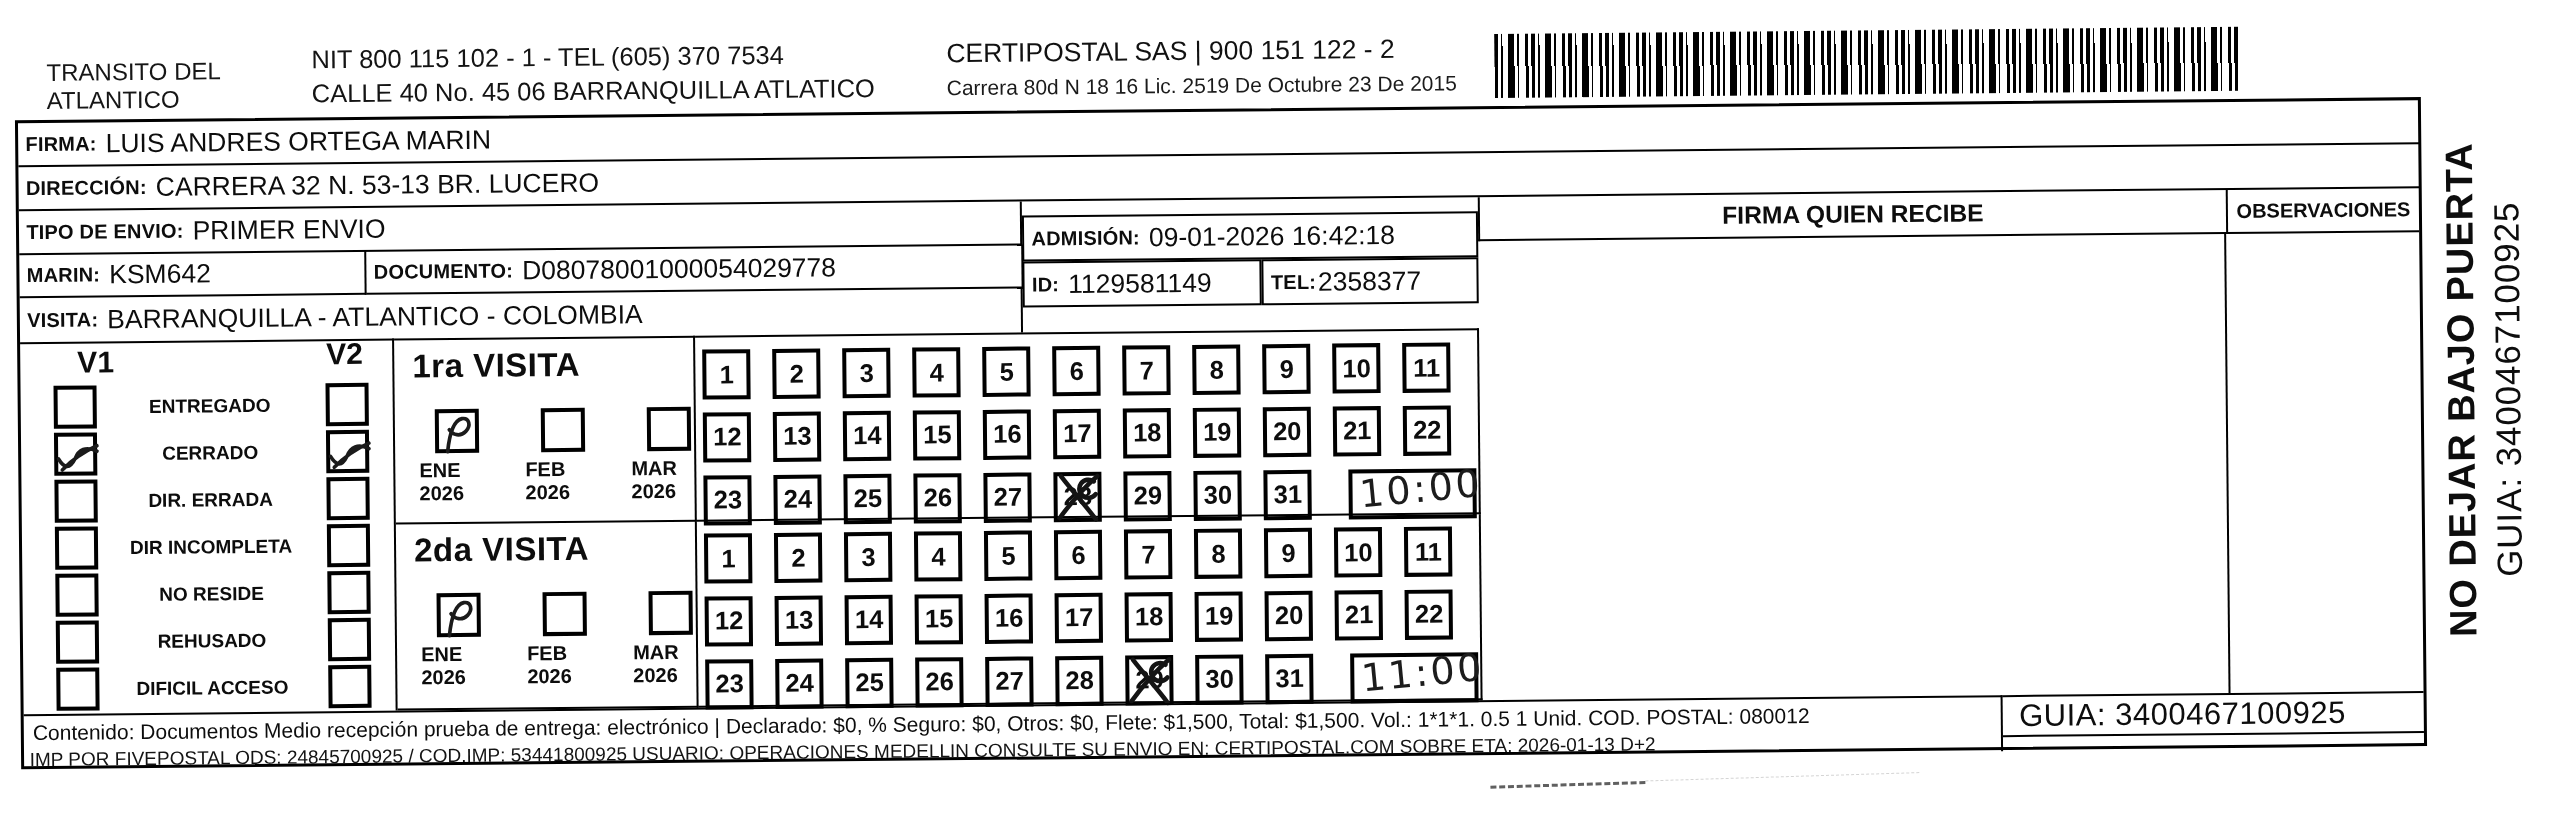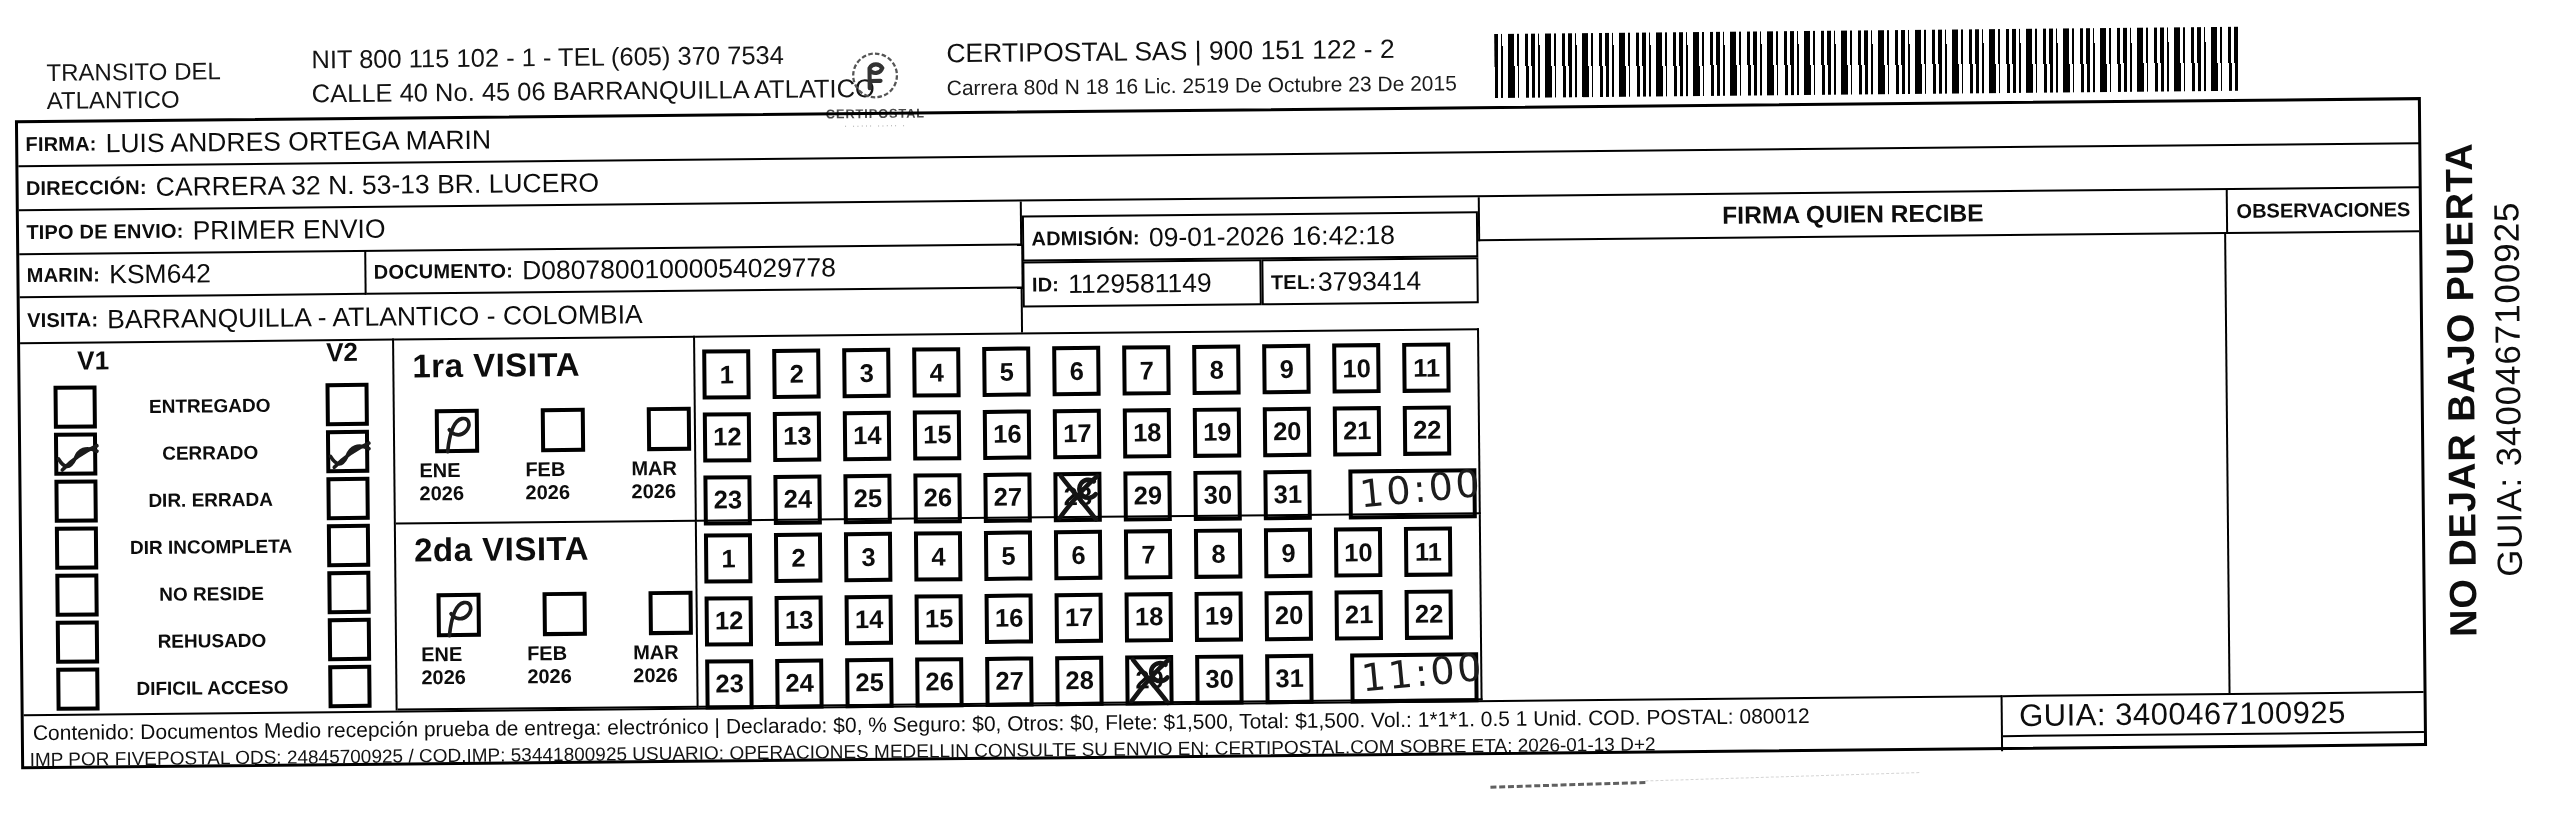--- a/index.html
+++ b/index.html
@@ -23,21 +23,21 @@
   .main-box{position:absolute;left:18px;top:108px;width:2406px;height:649px;border:3.6px solid #000;box-sizing:border-box;}
   .cell{position:absolute;box-sizing:border-box;}
   .b-b{border-bottom:2.7px solid #000;} .b-t{border-top:2.7px solid #000;}
   .b-r{border-right:2.7px solid #000;} .b-l{border-left:2.7px solid #000;}
   .brd{border:2.7px solid #000;}
   .lbl{font-weight:bold;font-size:20px;letter-spacing:0.2px;}
   .val{font-size:26.5px;margin-left:9px;white-space:nowrap;}
   .frow{display:flex;align-items:center;padding-left:7.3px;}
 
   
-  .v-head{position:absolute;font-size:26px;font-weight:bold;}
+  .v-head{position:absolute;font-size:30px;font-weight:bold;}
   .status-rows{position:absolute;left:0;top:40px;right:0;}
   .status-row{height:47px;display:grid;grid-template-columns:33px 40px 1fr 40px 27px;align-items:center;}
   .status-label{text-align:center;font-weight:bold;font-size:19px;}
   .cb{width:35px;height:35px;border:4.6px solid #000;background:#fff;position:relative;}
   .cb svg{position:absolute;left:-7.3px;top:-9px;overflow:visible;}
 
   
   .visita-title{position:absolute;left:18px;top:7.3px;font-size:33px;font-weight:bold;letter-spacing:0.5px;}
   .months{position:absolute;left:24px;top:69px;display:flex;gap:31px;}
   .month{width:75px;}
@@ -74,28 +74,20 @@
 </head>
 <body>
 
 <div class="sheet">
 
   <div class="org-name">TRANSITO DEL ATLANTICO</div>
   <div class="nit-block">
     <div>NIT 800 115 102 - 1 - TEL (605) 370 7534</div>
     <div>CALLE 40 No. 45 06 BARRANQUILLA ATLATICO</div>
   </div>
-  <div class="logo">
-    <svg class="ring" width="51" height="51" viewBox="0 0 56 56">
-      <circle cx="28" cy="28" r="24" fill="none" stroke="#555" stroke-width="2.5" stroke-dasharray="5 2.5"></circle>
-      <path d="M22 42 V20 a8 8 0 0 1 14 0 a8 8 0 0 1 -14 2 M22 34 h12" fill="none" stroke="#333" stroke-width="4.5" stroke-linecap="round"></path>
-    </svg>
-    <div class="lname">CERTIPOSTAL</div>
-    <div class="ltag">· ····· ····· ·</div>
-  </div>
   <div class="company-block">
     <div class="company-line1">CERTIPOSTAL SAS | 900 151 122 - 2</div>
     <div class="company-line2">Carrera 80d N 18 16  Lic. 2519 De Octubre 23 De 2015</div>
   </div>
   <div class="barcode"></div>
 
   <div class="main-box">
 
     <div class="cell frow b-b" style="left:0;top:0;width:2401px;height:44px;">
       <span class="lbl">FIRMA:</span>
@@ -124,21 +116,21 @@
     <div class="cell frow brd" style="left:1003px;top:102px;width:456px;height:46px;">
       <span class="lbl">ADMISIÓN:</span>
       <span class="val">09-01-2026 16:42:18</span>
     </div>
     <div class="cell frow brd" style="left:1003px;top:148px;width:239px;height:46px;">
       <span class="lbl">ID:</span>
       <span class="val">1129581149</span>
     </div>
     <div class="cell frow brd" style="left:1242px;top:148px;width:217px;height:46px;">
       <span class="lbl">TEL:</span>
-      <span class="val" style="margin-left:1.8px;">3793414</span>
+      <span class="val" style="margin-left:1.8px;">2358377</span>
     </div>
 
     <div class="cell sig-header b-b b-l" style="left:1459px;top:88px;width:748px;height:44px;">
       <span>FIRMA QUIEN RECIBE</span>
     </div>
     <div class="cell obs-header b-b b-l" style="left:2207px;top:88px;width:193px;height:44px;">
       <span>OBSERVACIONES</span>
     </div>
     <div class="cell b-r" style="left:1459px;top:131px;width:748px;height:460px;"></div>
     <div class="cell" style="left:2207px;top:131px;width:193px;height:460px;"></div>

